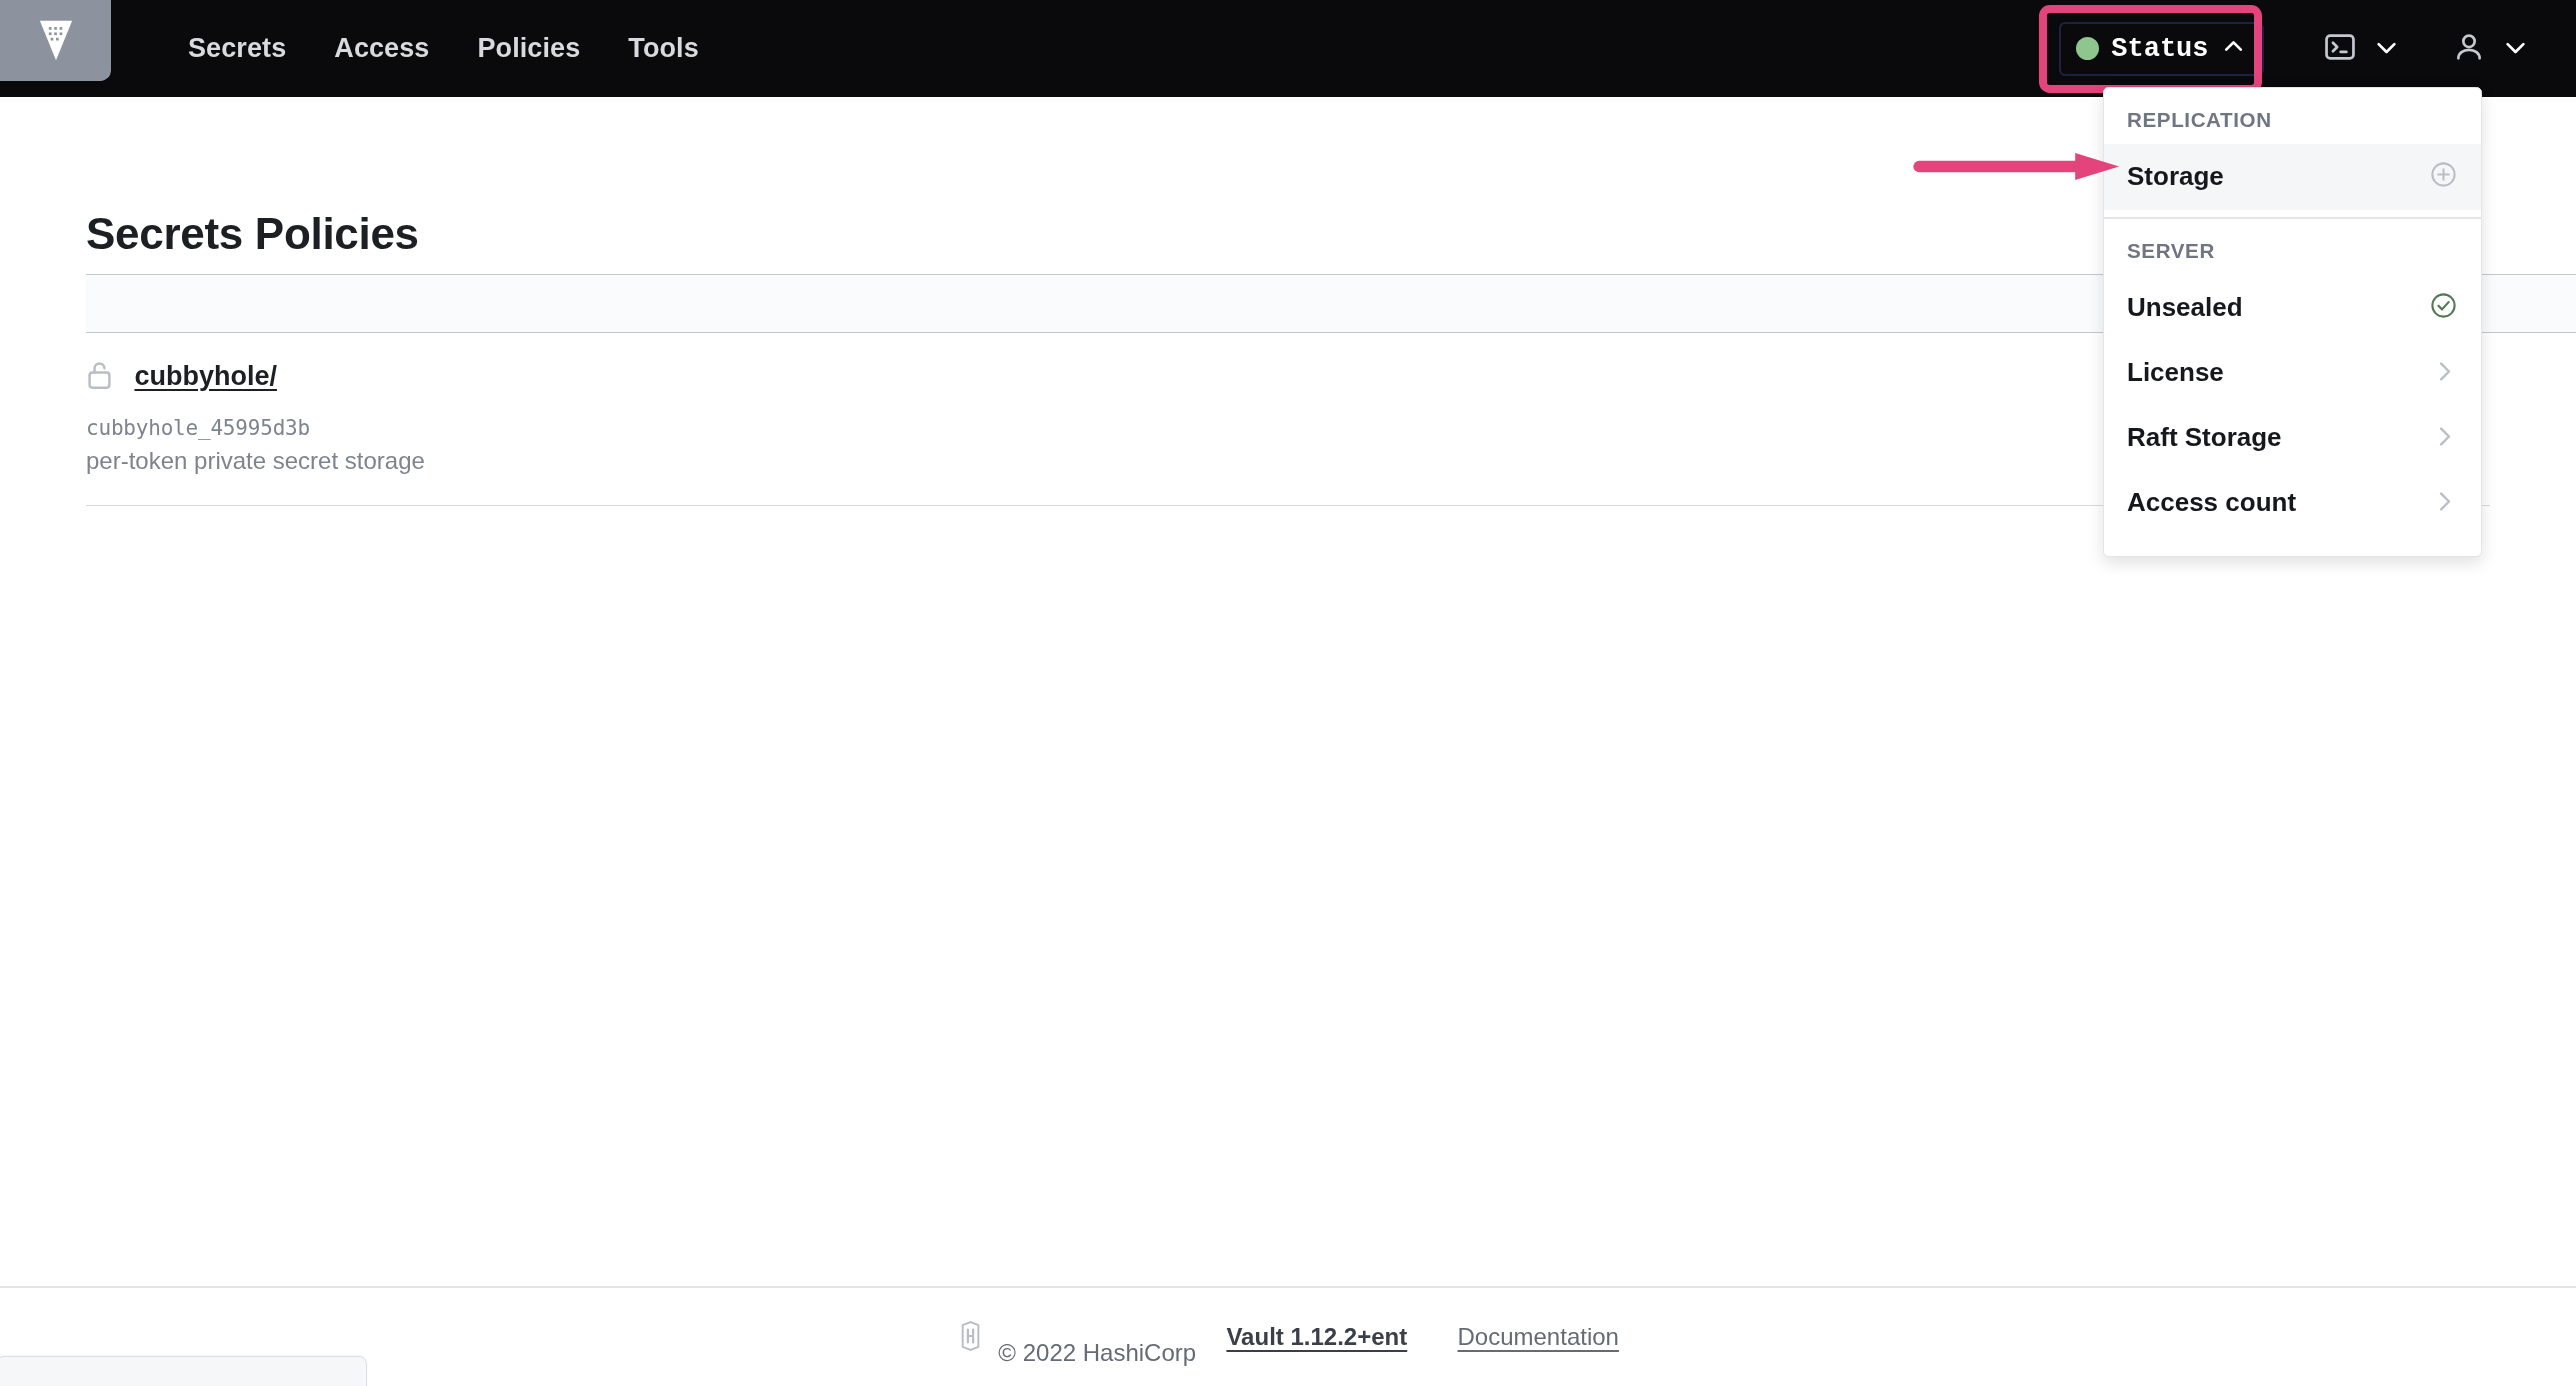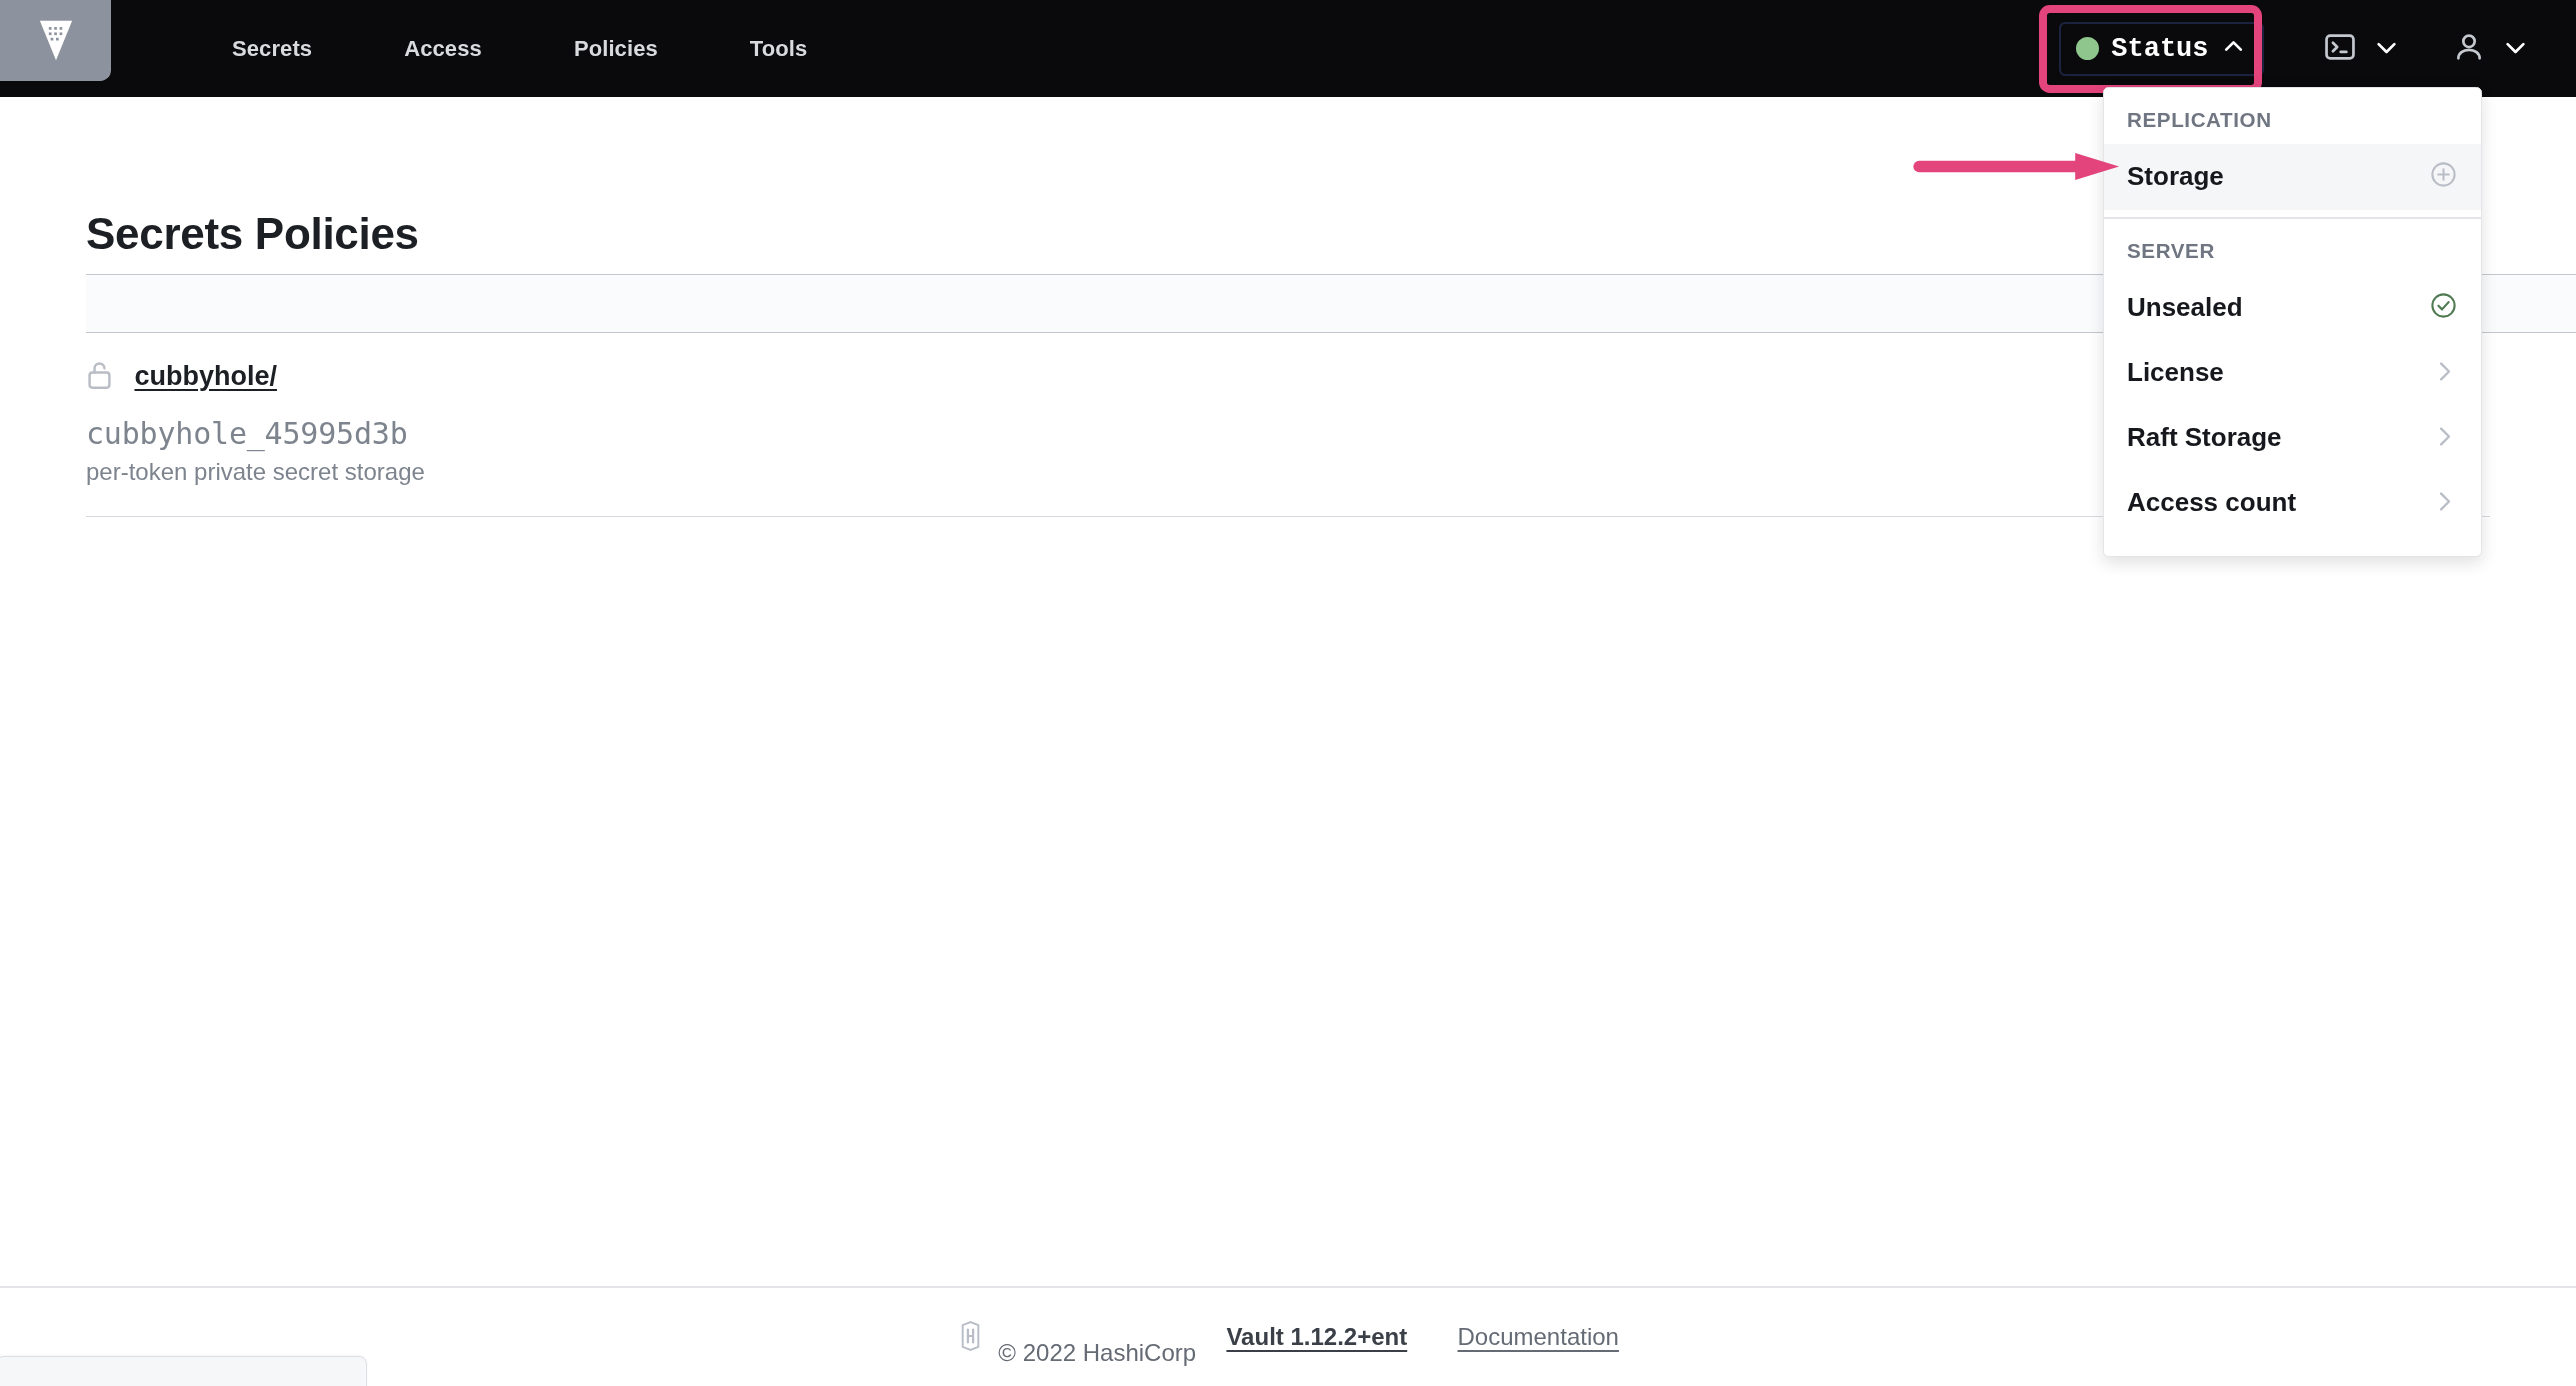--- a/index.html
+++ b/index.html
@@ -44,27 +44,26 @@
   .logo-tile svg { display:block; }
 
   .nav-links {
     display: flex;
     align-items: center;
     gap: 48px;
     margin-left: 77px;
   }
   .nav-link {
     color: #d8dade;
-    font-size: 22px;
+    font-size: 27px;
     font-weight: 600;
     letter-spacing: 0.1px;
     text-decoration: none;
     cursor: pointer;
     white-space: nowrap;
-    margin-left: 44px;
   }
 
   .nav-right {
     position: absolute;
     right: 0; top: 0;
     height: 97px;
     display: flex;
     align-items: center;
   }
 
@@ -166,21 +165,21 @@
     font-size: 27px;
     font-weight: 700;
     color: #1c1f23;
     text-decoration: underline;
     text-underline-offset: 3.6px;
     cursor: pointer;
   }
   .engine-id {
     margin-left: 0;
     font-family: "DejaVu Sans Mono", monospace;
-    font-size: 30px;
+    font-size: 21px;
     color: #7d848e;
     letter-spacing: -0.2px;
   }
   .engine-desc {
     margin-top: 7.2px;
     font-size: 24px;
     color: #7d848e;
   }
 
   

